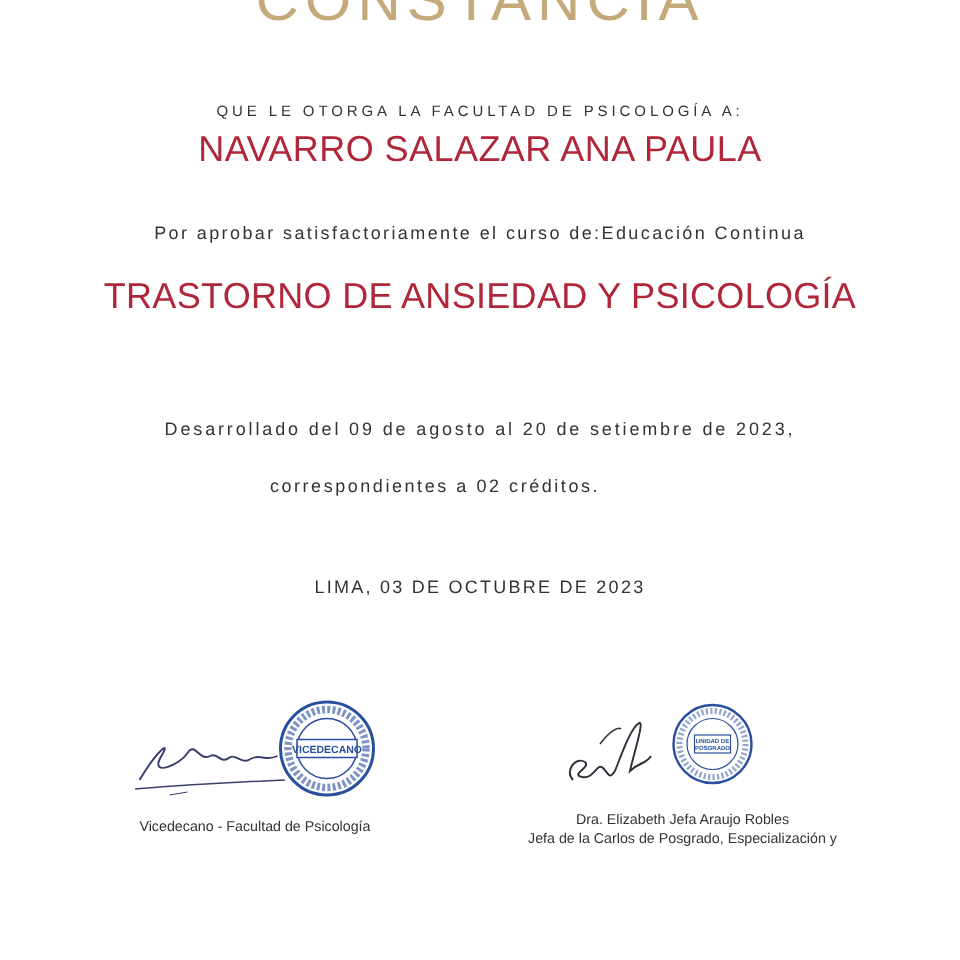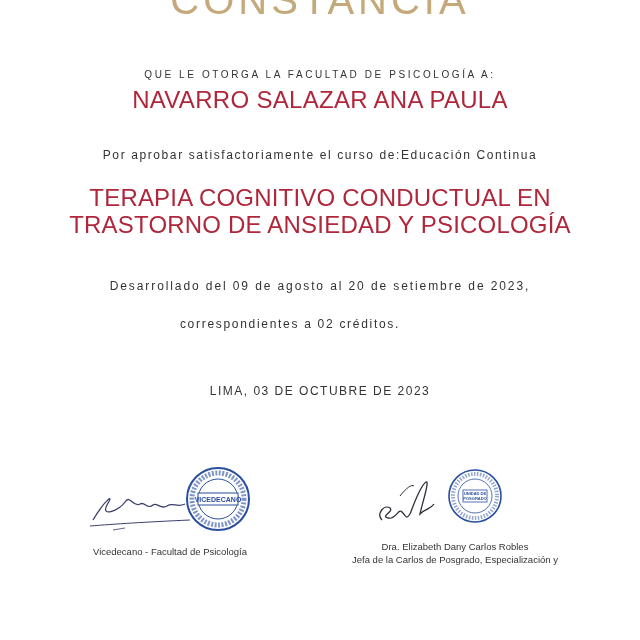--- a/index.html
+++ b/index.html
@@ -45,21 +45,20 @@
 </style>
 </head>
 <body>
 
 <div>
   <div class="abs title">CONSTANCIA</div>
   <div class="abs grant">QUE LE OTORGA LA FACULTAD DE PSICOLOGÍA A:</div>
   <div class="abs name">NAVARRO SALAZAR ANA PAULA</div>
   <div class="abs approve">Por aprobar satisfactoriamente el curso de:Educación Continua</div>
   <div class="abs course">
-    <div>TERAPIA COGNITIVO CONDUCTUAL EN</div>
     <div>TRASTORNO DE ANSIEDAD Y PSICOLOGÍA</div>
   </div>
   <div class="abs dev">Desarrollado del 09 de agosto al 20 de setiembre de 2023,</div>
   <div class="abs hours">
     <div style="margin-left:-60px">correspondientes a 02 créditos.</div>
   </div>
   <div class="abs place">LIMA, 03 DE OCTUBRE DE 2023</div>
 
   <svg class="scribble" style="left:85px;top:480px" width="110" height="55" viewBox="0 0 110 55">
     <path d="M8,40 C20,20 30,12 22,25 C15,38 35,30 40,22 C45,14 48,28 55,24 C60,21 62,30 68,25 C72,22 76,30 82,26 C88,22 92,28 100,24" fill="none" stroke="#3a3f6b" stroke-width="1.3"></path>
@@ -83,16 +82,16 @@
   </svg>
   <svg class="stamp" style="left:447px;top:468px" width="56" height="56" viewBox="0 0 56 56">
     <circle cx="28" cy="28" r="26" fill="none" stroke="#2a4f9e" stroke-width="1.6"></circle>
     <circle cx="28" cy="28" r="17" fill="none" stroke="#2a4f9e" stroke-width="0.8"></circle>
     <circle cx="28" cy="28" r="22" fill="none" stroke="#2a4f9e" stroke-width="4" stroke-dasharray="1.5 1.5" opacity="0.5"></circle>
     <rect x="16" y="22" width="24" height="12" fill="#fff" stroke="#2a4f9e" stroke-width="0.8"></rect>
     <text x="28" y="27" text-anchor="middle" font-size="4" font-weight="bold" fill="#2a4f9e" font-family="Liberation Sans, sans-serif">UNIDAD DE</text>
     <text x="28" y="32" text-anchor="middle" font-size="4" font-weight="bold" fill="#2a4f9e" font-family="Liberation Sans, sans-serif">POSGRADO</text>
   </svg>
   <div class="sig sig2">
-    <div>Dra. Elizabeth Dany Carlos Robles</div>
+    <div>Dra. Elizabeth Jefa Araujo Robles</div>
     <div>Jefa de la Carlos de Posgrado, Especialización y</div>
   </div>
 </div>
 
 </body></html>

